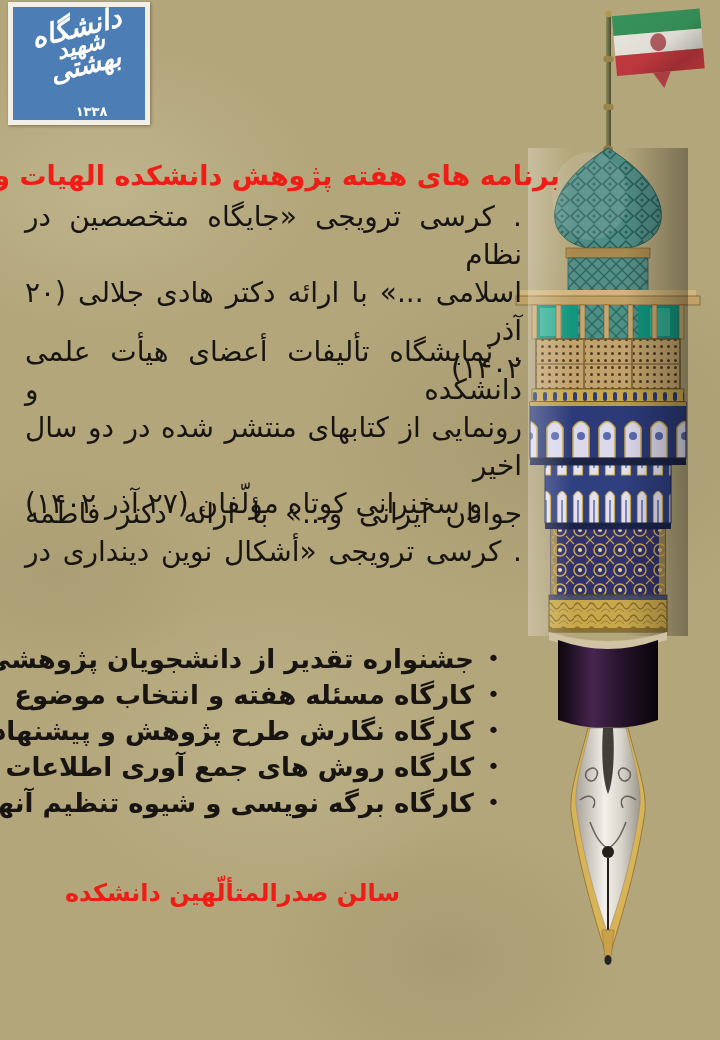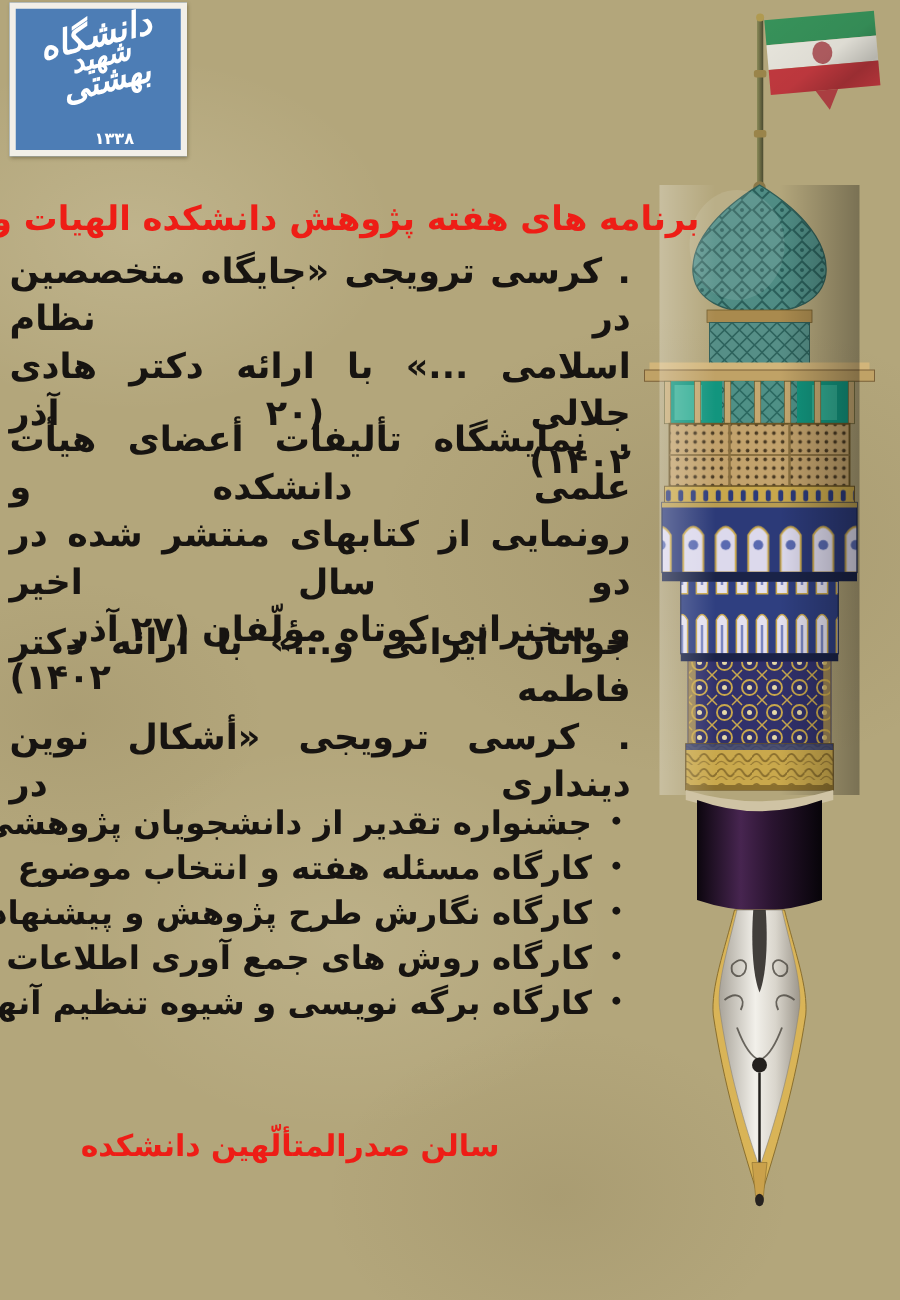--- a/index.html
+++ b/index.html
@@ -23,33 +23,33 @@
   .logo-l1{font-size:28px;}
   .logo-l2{font-size:23px;margin-top:-7px;}
   .logo-l3{font-size:26px;margin-top:-5px;}
   .logo-year{position:absolute;bottom:1px;left:0;right:0;text-align:center;
     font-size:13px;font-weight:bold;letter-spacing:1px;padding-left:25px;}
   
   .headline{position:absolute;top:156px;right:160px;width:540px;
     font-size:27px;font-weight:bold;line-height:40px;white-space:nowrap;
     text-align:right;}
   
-  .event{position:absolute;right:215px;width:497px;color:#171411;
-    font-size:28px;font-weight:bold;line-height:38px;}
+  .event{position:absolute;right:198px;width:497px;color:#171411;
+    font-size:28px;font-weight:normal;line-height:38px;}
   .ev1{top:198px;} .ev2{top:333px;} .ev3{top:495px;}
   .jl{text-align:justify;text-align-last:justify;}
   .last-r{text-align:left;text-align-last:right;}
   .last-l{text-align:right;text-align-last:left;}
   
   .workshops{position:absolute;top:641px;right:220px;color:#171411;}
   .wrow{display:flex;flex-direction:row;align-items:flex-start;height:36px;}
   .wdot{font-size:22px;line-height:36px;width:12px;flex:0 0 auto;}
   .wtext{font-size:26px;font-weight:bold;line-height:36px;margin-right:14px;white-space:nowrap;}
   
-  .venue{position:absolute;top:900px;left:15px;width:435px;text-align:center;
+  .venue{position:absolute;top:876px;left:15px;width:435px;text-align:center;
     font-size:24px;font-weight:bold;line-height:34px;}
   
   .illus{position:absolute;top:0;right:0;width:230px;height:1000px;}
 </style>
 </head>
 <body>
 
 <div id="poster">
 
   <div class="logo">

